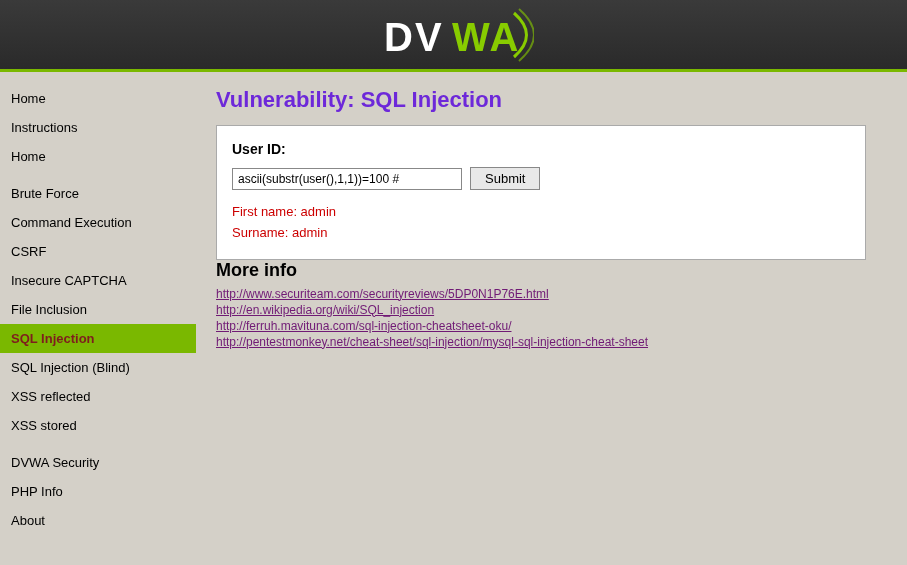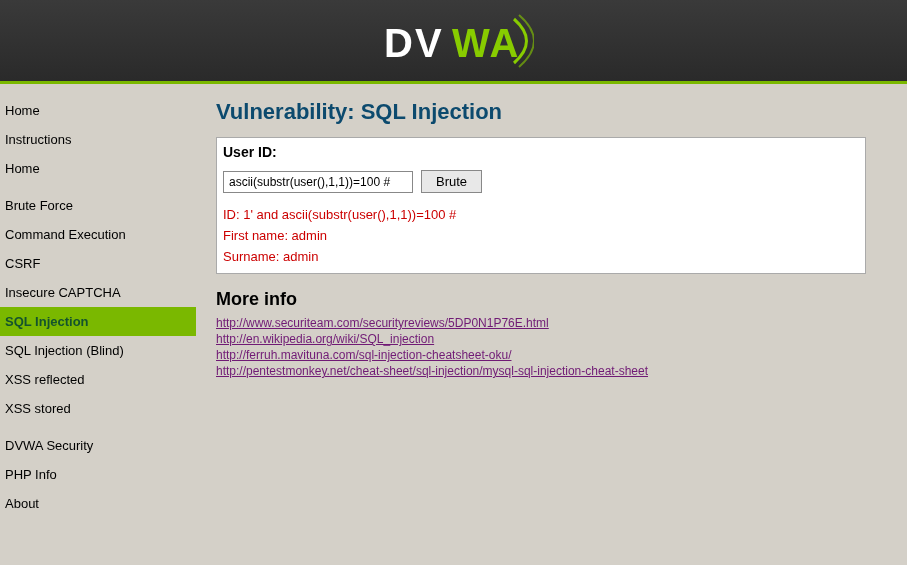--- a/index.html
+++ b/index.html
@@ -1,90 +1,89 @@
 <!DOCTYPE html>
 <html><head>
   <meta charset="utf-8">
   <style>
     * { margin: 0; padding: 0; box-sizing: border-box; }
     body { font-family: Arial, sans-serif; font-size: 13px; background: #d4d0c8; min-height: 565px; }
 
     
     #header {
       background: linear-gradient(180deg, #3a3a3a 0%, #2a2a2a 100%);
-      height: 84px;
+      height: 72px;
       display: flex;
       align-items: center;
       justify-content: center;
       border-bottom: 3px solid #7ab800;
     }
 
     
     #layout { display: flex; min-height: 485px; }
 
     
     #sidebar {
       width: 196px;
       background: #d4d0c8;
       flex-shrink: 0;
       padding: 4px 0;
     }
     .sidebar-item {
       display: block;
-      padding: 6px 4px;
+      padding: 6px 10px;
       cursor: pointer;
       font-size: 13px;
       color: #000;
       text-decoration: none;
       border: 1px solid transparent;
     }
     .sidebar-item.active {
       background: #7ab800;
-      color: #14532d;
+      color: #7f1d1d;
       font-weight: bold;
     }
     .sidebar-divider { height: 8px; }
 
     
     #main {
       flex: 1;
       padding: 15px 20px;
       background: #d4d0c8;
     }
     .page-title {
       font-size: 22px;
       font-weight: bold;
-      color: #0c4a6e;
+      color: #6d28d9;
       margin-bottom: 12px;
     }
 
     
     .content-box {
       background: white;
       border: 1px solid #aaa;
-      padding: 6px;
-      margin-bottom: 15px;
+      padding: 15px;
       max-width: 650px;
     }
     .content-box .box-label {
       font-size: 14px;
       font-weight: bold;
       margin-bottom: 10px;
     }
     .input-row {
       display: flex;
       align-items: center;
       gap: 8px;
       margin-bottom: 12px;
     }
     .text-input {
       padding: 3px 5px;
       border: 1px solid #888;
       font-size: 12px;
-      width: 190px;
+      width: 230px;
       background: white;
     }
     .submit-btn {
       padding: 3px 14px;
       background: #e8e8e8;
       border: 1px solid #888;
       cursor: pointer;
       font-size: 13px;
     }
 
@@ -140,43 +139,43 @@
     <a class="sidebar-item">Home</a>
     <a class="sidebar-item">Instructions</a>
     <a class="sidebar-item">Home</a>
 
     <div class="sidebar-divider"></div>
 
     <a class="sidebar-item">Brute Force</a>
     <a class="sidebar-item">Command Execution</a>
     <a class="sidebar-item">CSRF</a>
     <a class="sidebar-item">Insecure CAPTCHA</a>
+    <a class="sidebar-item">File Inclusion</a>
     <a class="sidebar-item active">SQL Injection</a>
     <a class="sidebar-item">SQL Injection (Blind)</a>
     <a class="sidebar-item">XSS reflected</a>
     <a class="sidebar-item">XSS stored</a>
 
     <div class="sidebar-divider"></div>
 
     <a class="sidebar-item">DVWA Security</a>
     <a class="sidebar-item">PHP Info</a>
     <a class="sidebar-item">About</a>
   </div>
 
   <div id="main">
     <div class="page-title">Vulnerability: SQL Injection</div>
 
     <div class="content-box">
       <div class="box-label">User ID:</div>
       <div class="input-row">
         <input class="text-input" type="text" value="ascii(substr(user(),1,1))=100 #" style="">
-        <button class="submit-btn">Brute</button>
+        <button class="submit-btn">Submit</button>
       </div>
       <div class="result-area">
-        <div>ID: 1' and ascii(substr(user(),1,1))=100 #</div>
         <div>First name: admin</div>
         <div>Surname: admin</div>
       </div>
     </div>
 
     <div class="more-info-title">More info</div>
     <div class="info-links">
       <a href="#">http://www.securiteam.com/securityreviews/5DP0N1P76E.html</a>
       <a href="#">http://en.wikipedia.org/wiki/SQL_injection</a>
       <a href="#">http://ferruh.mavituna.com/sql-injection-cheatsheet-oku/</a>

